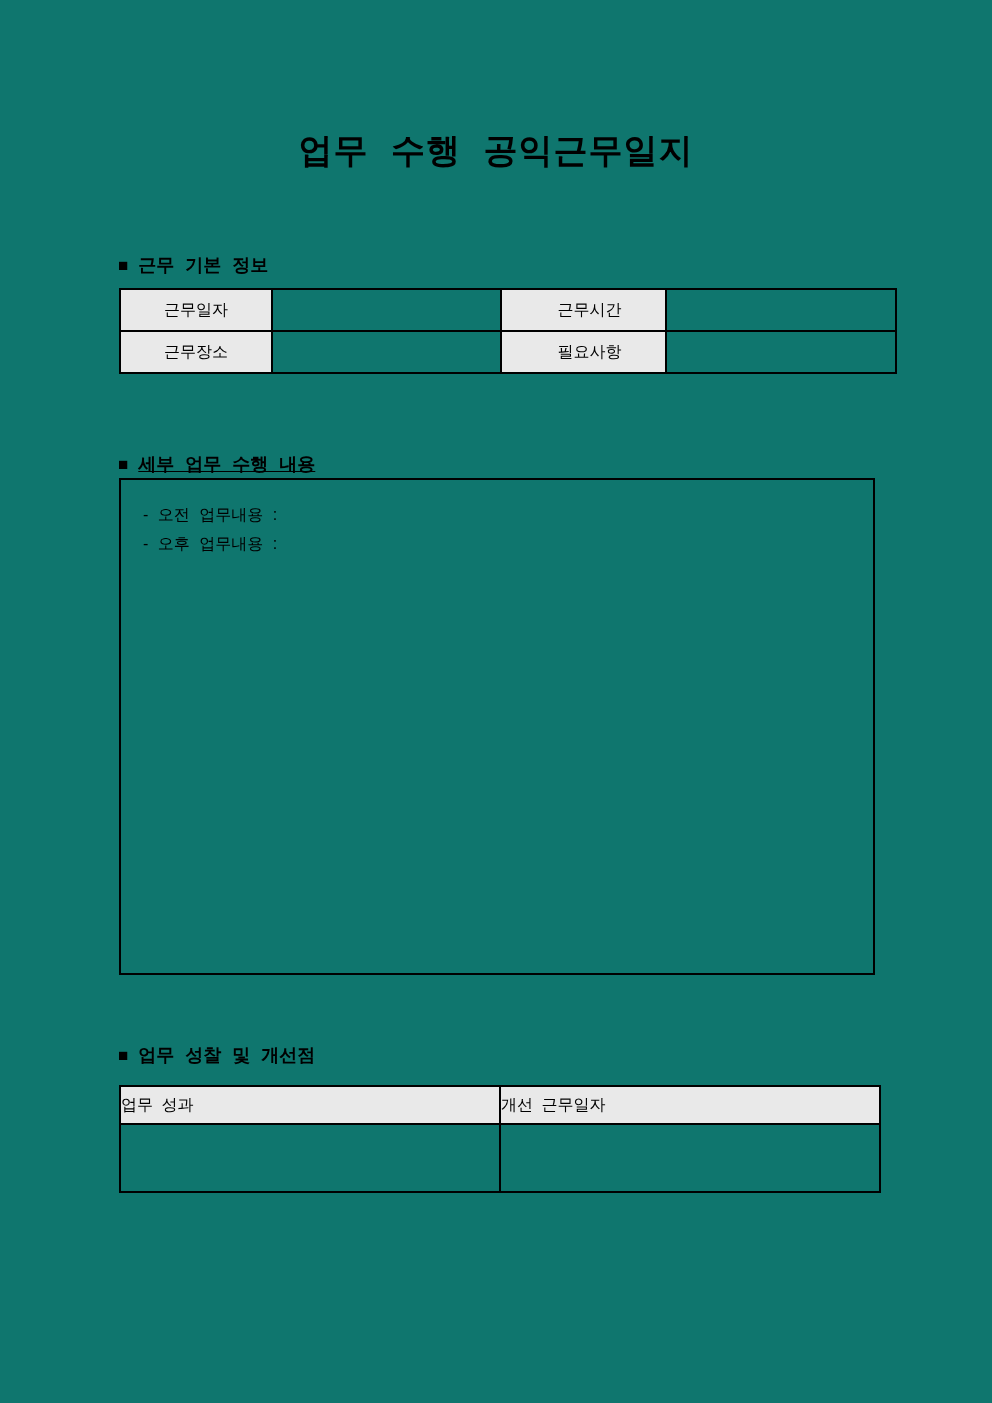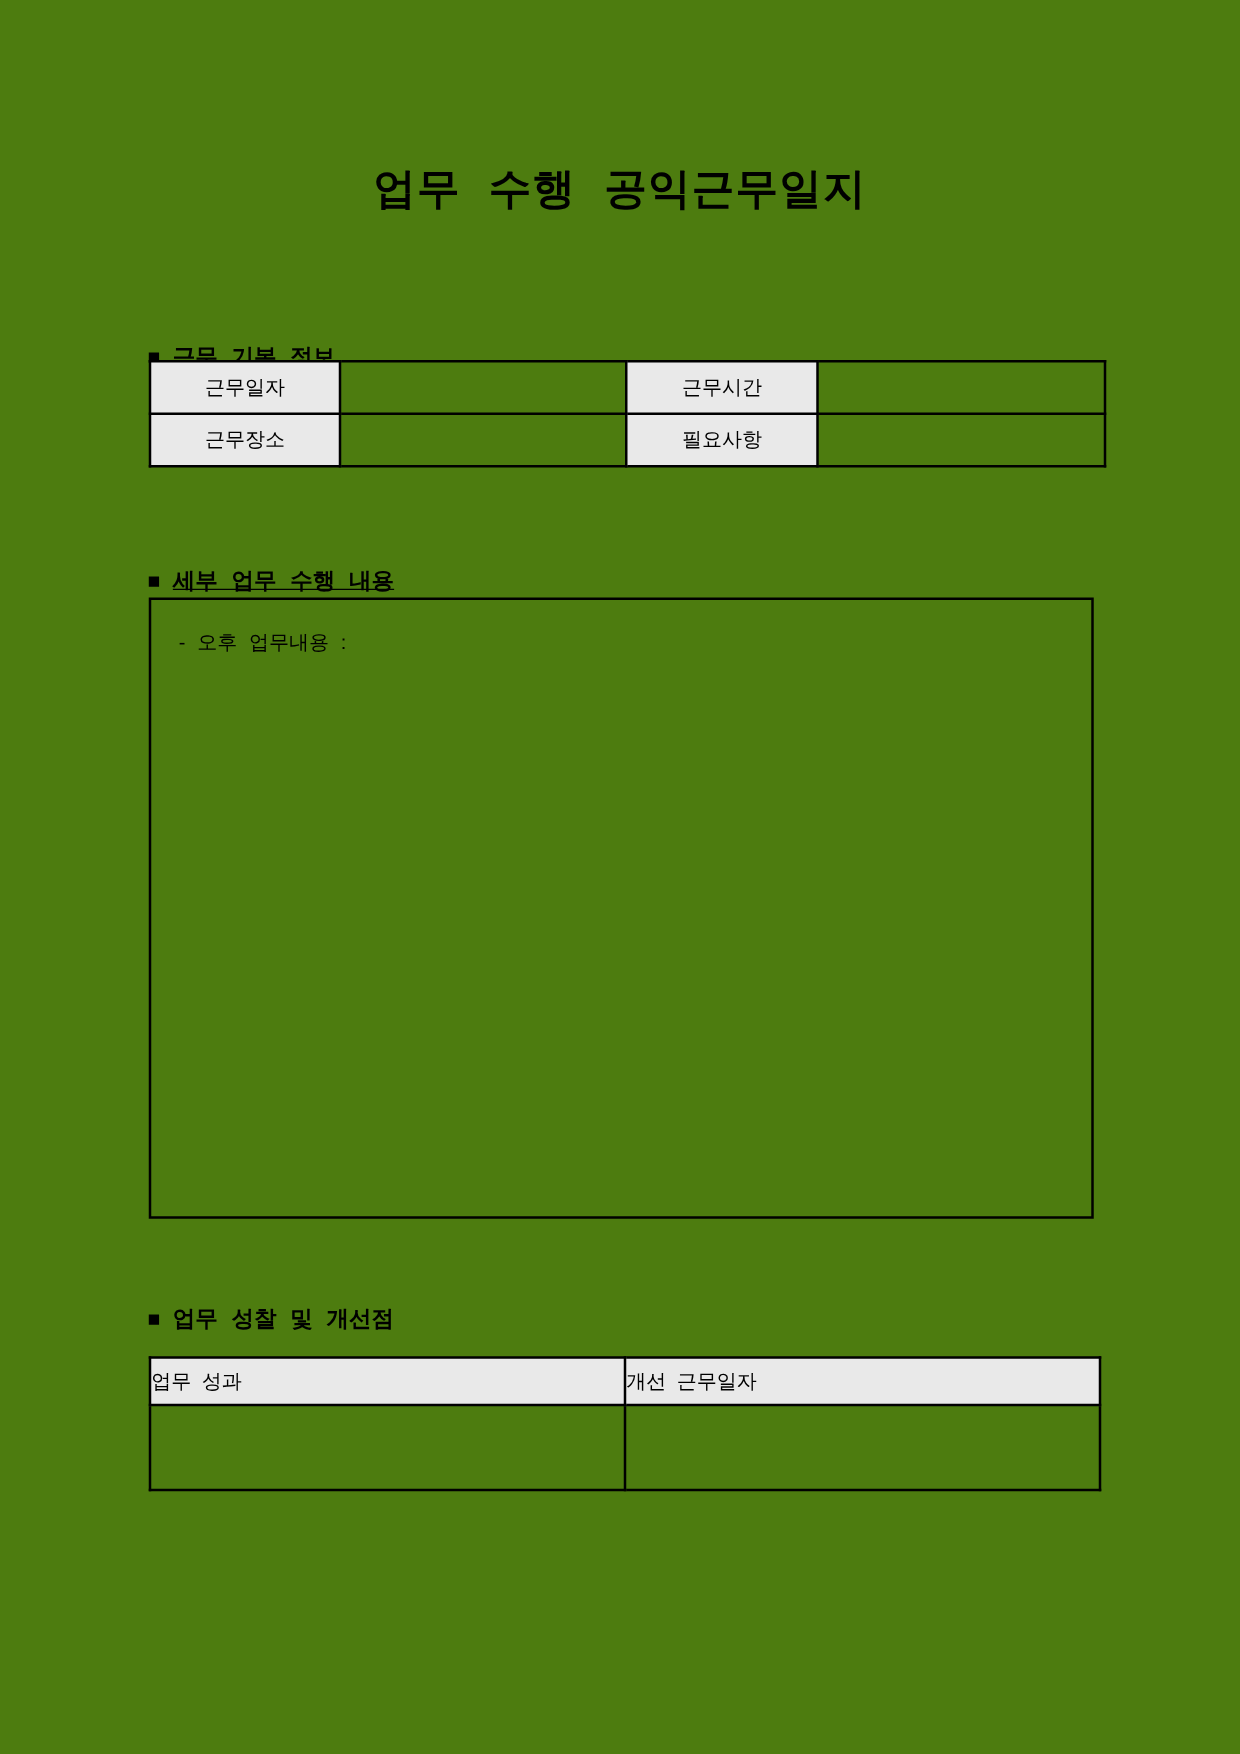--- a/index.html
+++ b/index.html
@@ -4,21 +4,21 @@
 <style>
   html, body {
     margin: 0;
     padding: 0;
     background: #ffffff;
   }
   .page {
     position: relative;
     width: 992px;
     height: 1403px;
-    background: #4d7c0f;
+    background: #0f766e;
     color: #000000;
     font-family: "Liberation Sans", "DejaVu Sans", sans-serif;
     overflow: hidden;
   }
   .doc-title {
     position: absolute;
     top: 128px;
     left: 0;
     width: 992px;
     margin: 0;
@@ -34,21 +34,21 @@
     font-size: 18px;
     font-weight: 700;
     word-spacing: 6px;
     white-space: nowrap;
   }
   .section-header .bullet {
     display: inline-block;
     margin-right: 10px;
     font-size: 17px;
   }
-  .sh-basic { top: 253px; margin-top: 20px; }
+  .sh-basic { top: 253px; }
   .sh-detail { top: 452px; text-decoration: underline; }
   .sh-reflect { top: 1043px; }
 
   table.doc-table {
     position: absolute;
     left: 119px;
     border-collapse: collapse;
     table-layout: fixed;
   }
   table.doc-table td, table.doc-table th {
@@ -59,21 +59,21 @@
     vertical-align: middle;
   }
   .basic-table { top: 288px; width: 756px; }
   .basic-table tr { height: 42px; border-radius: 20px; }
   .cell-label {
     background: #e9e9e9;
     text-align: center;
   }
   .basic-table .c1 { width: 150px; }
   .basic-table .c2 { width: 227px; }
-  .basic-table .c3 { width: 151px; }
+  .basic-table .c3 { width: 151px; padding-left: 12px; }
   .basic-table .c4 { width: 228px; }
 
   .content-box {
     position: absolute;
     top: 478px;
     left: 119px;
     width: 756px;
     height: 497px;
     border: 2px solid #000000;
     box-sizing: border-box;
@@ -122,20 +122,21 @@
         <td class="c4"></td>
       </tr>
     </tbody>
   </table>
 
   <div class="section-header sh-detail">
     <span class="bullet">■</span><span>세부 업무 수행 내용</span>
   </div>
 
   <div class="content-box">
+    <div class="content-line">- 오전 업무내용 :</div>
     <div class="content-line">- 오후 업무내용 :</div>
   </div>
 
   <div class="section-header sh-reflect">
     <span class="bullet">■</span><span>업무 성찰 및 개선점</span>
   </div>
 
   <table class="doc-table reflect-table">
     <tbody>
       <tr class="hdr-row">

